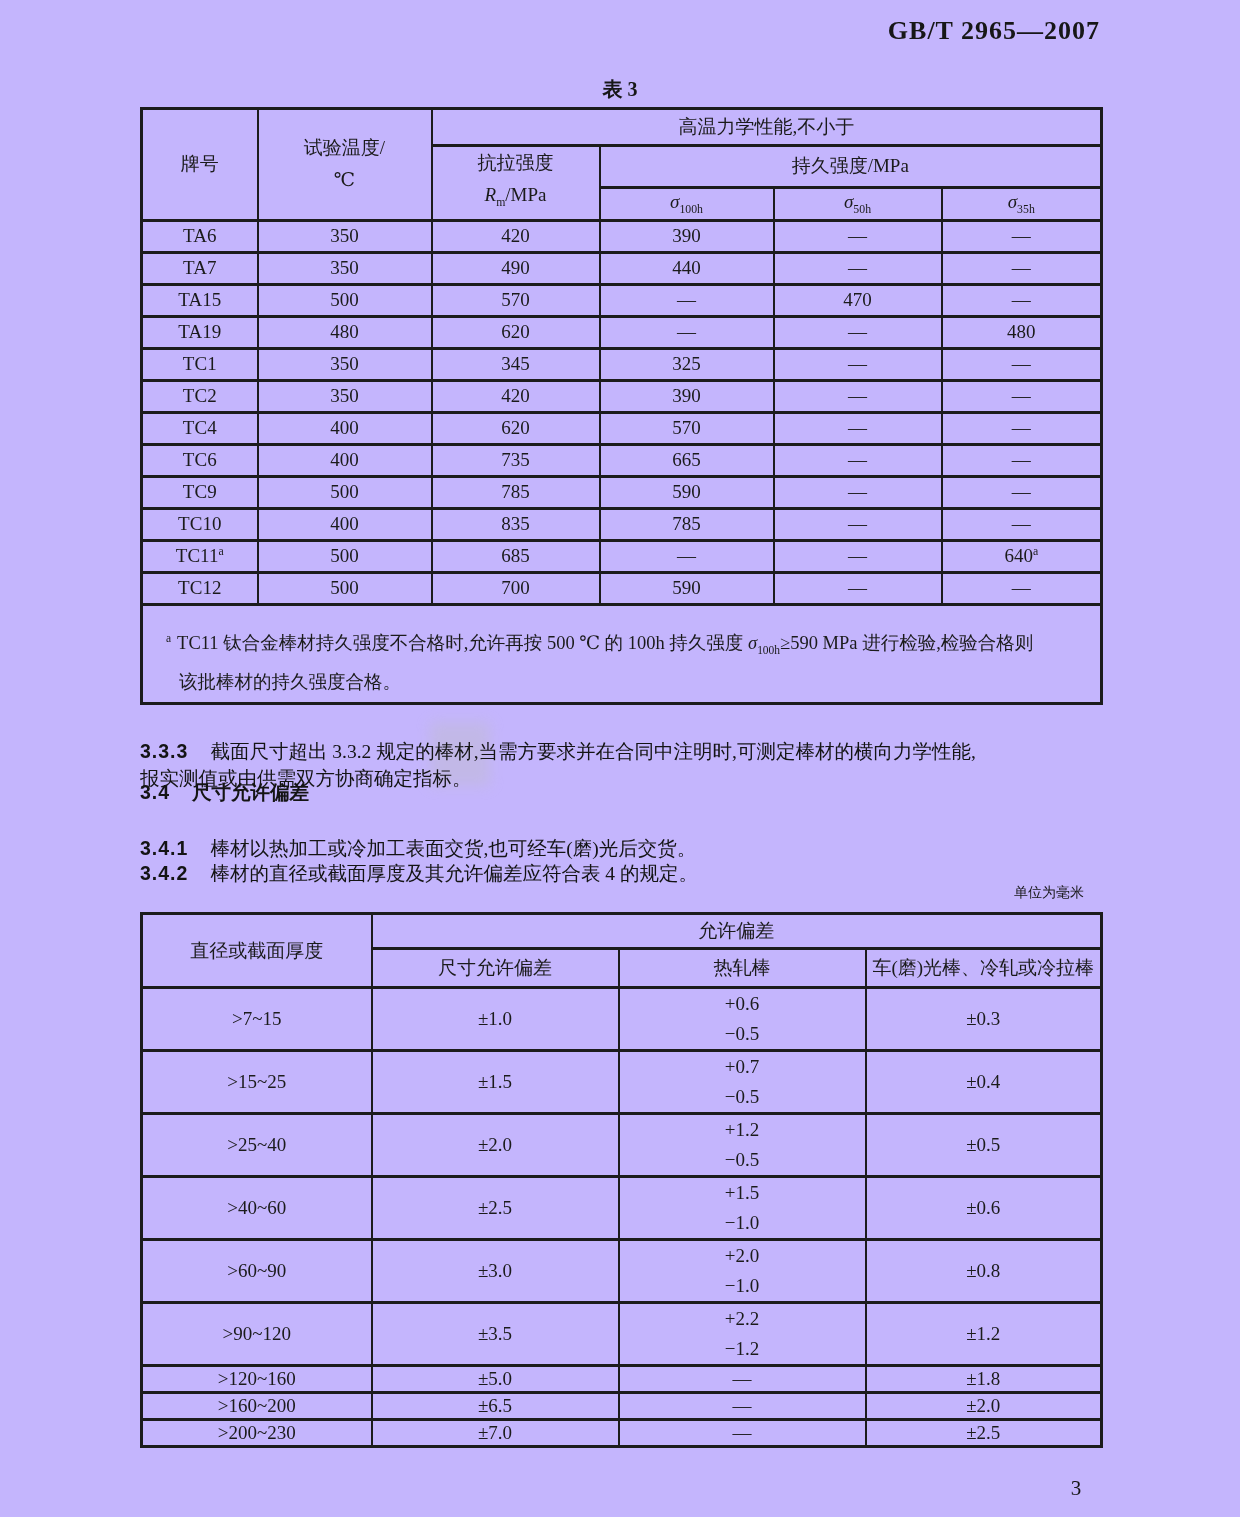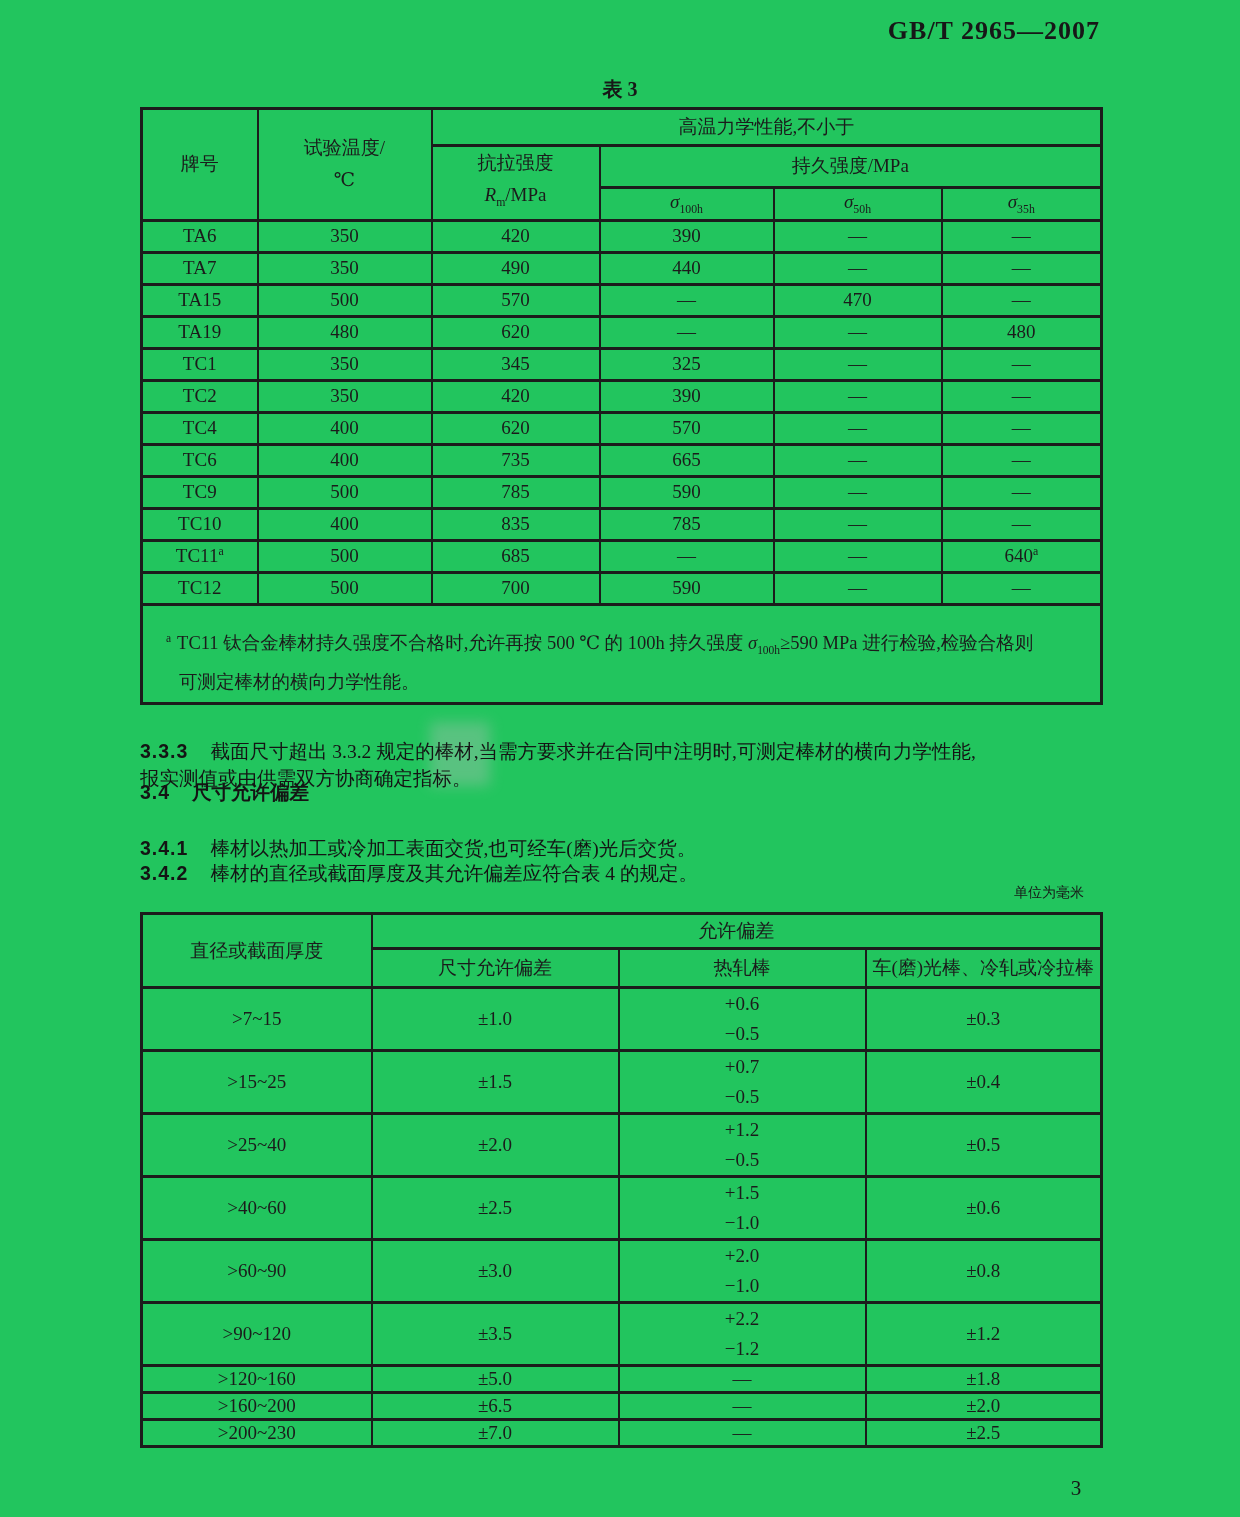--- a/index.html
+++ b/index.html
@@ -1,19 +1,19 @@
 <!DOCTYPE html>
 <html><head>
 <meta charset="utf-8">
 <style>
   html,body{margin:0;padding:0;background:#ffffff;}
   .page{
     position:relative;
     width:1240px;height:1517px;
-    background:#22c55e;
+    background:#c4b5fd;
     color:#171717;
     font-family:"Liberation Serif","DejaVu Serif",serif;
     overflow:hidden;
   }
   
   .doc-code{
     position:absolute;top:16px;left:700px;width:400px;
     text-align:right;font-size:26px;font-weight:bold;
     letter-spacing:1px;
   }
@@ -228,21 +228,21 @@
           <td>700</td>
           <td>590</td>
           <td>—</td>
           <td>—</td>
         </tr>
       </tbody>
     <tbody>
       <tr class="fnrow">
         <td colspan="6">
           <sup class="fn-marker">a</sup><span>TC11 钛合金棒材持久强度不合格时,允许再按 500 ℃ 的 100h 持久强度 </span><span class="it">σ</span><sub>100h</sub><span>≥590 MPa 进行检验,检验合格则</span><br>
-          <span>可测定棒材的横向力学性能。</span>
+          <span>该批棒材的持久强度合格。</span>
         </td>
       </tr>
     </tbody>
   </table>
 
   <div class="artifact"></div>
 
   <p class="para" id="p333">
     <span class="clause-num">3.3.3</span><span>截面尺寸超出 3.3.2 规定的棒材,当需方要求并在合同中注明时,可测定棒材的横向力学性能,</span><br>
     <span>报实测值或由供需双方协商确定指标。</span>

